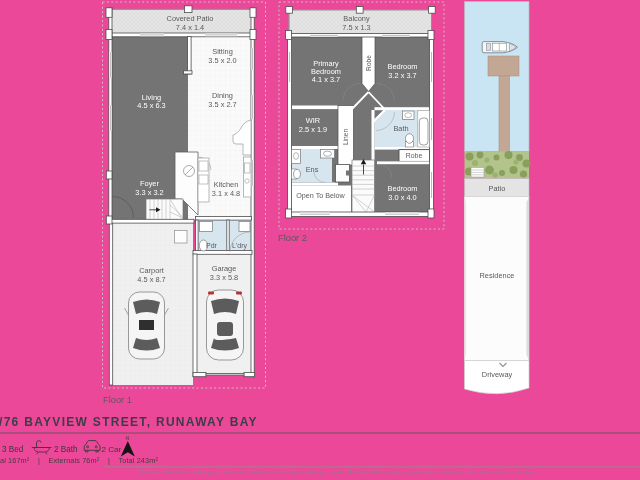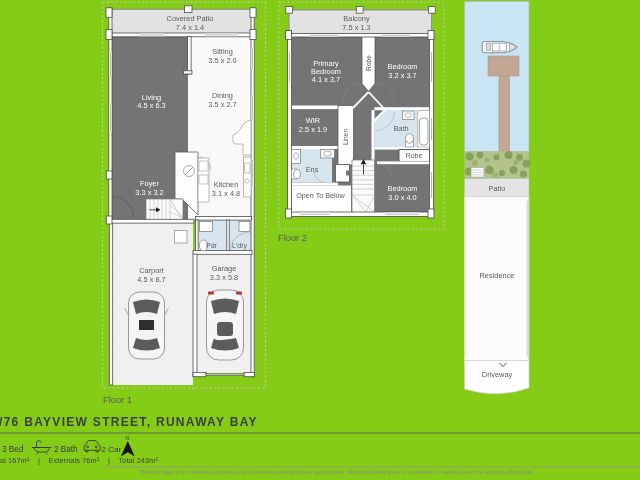--- a/index.html
+++ b/index.html
@@ -1,17 +1,17 @@
 <!DOCTYPE html>
 <html><head>
 <meta charset="utf-8">
 <style>
 html,body{margin:0;padding:0;background:#ffffff;}
 *{font-family:"Liberation Sans", sans-serif;}
-#page{position:relative;width:640px;height:480px;background:#84cc16;overflow:hidden;transform:translateZ(0);-webkit-font-smoothing:antialiased;}
+#page{position:relative;width:640px;height:480px;background:#ec4899;overflow:hidden;transform:translateZ(0);-webkit-font-smoothing:antialiased;}
 </style>
 </head>
 <body>
 <div id="page">
 <svg width="640" height="480" viewBox="0 0 640 480" xmlns="http://www.w3.org/2000/svg">
 <defs>
 <pattern id="hatch" width="4" height="4" patternUnits="userSpaceOnUse">
 <rect width="4" height="4" fill="#e4e4e4"></rect>
 <path d="M0 0L4 4M4 0L0 4" stroke="#dadada" stroke-width="0.5"></path>
 </pattern>

